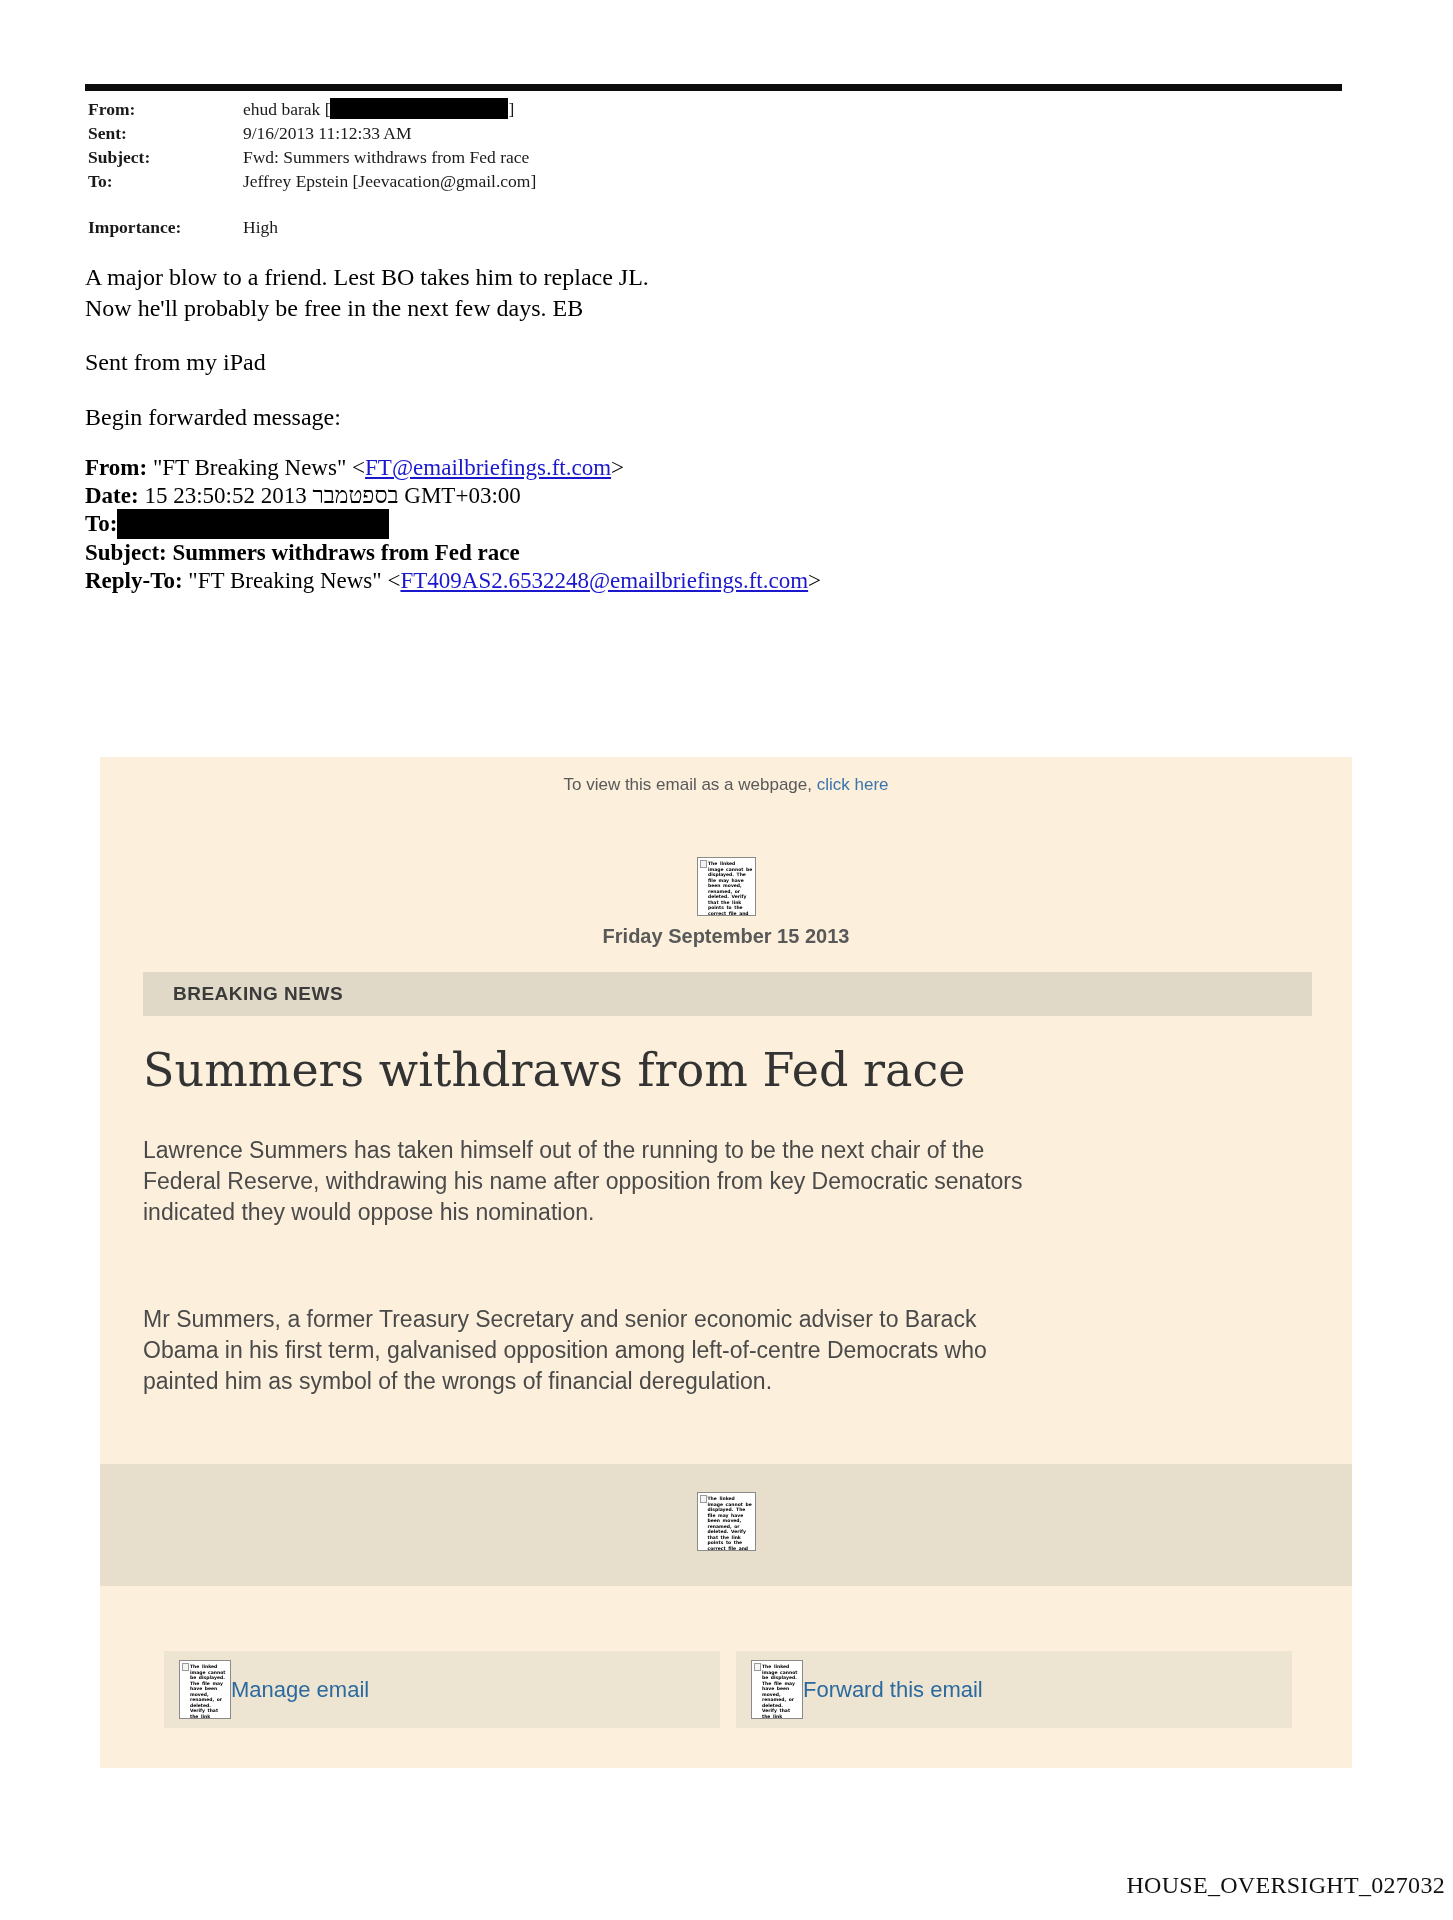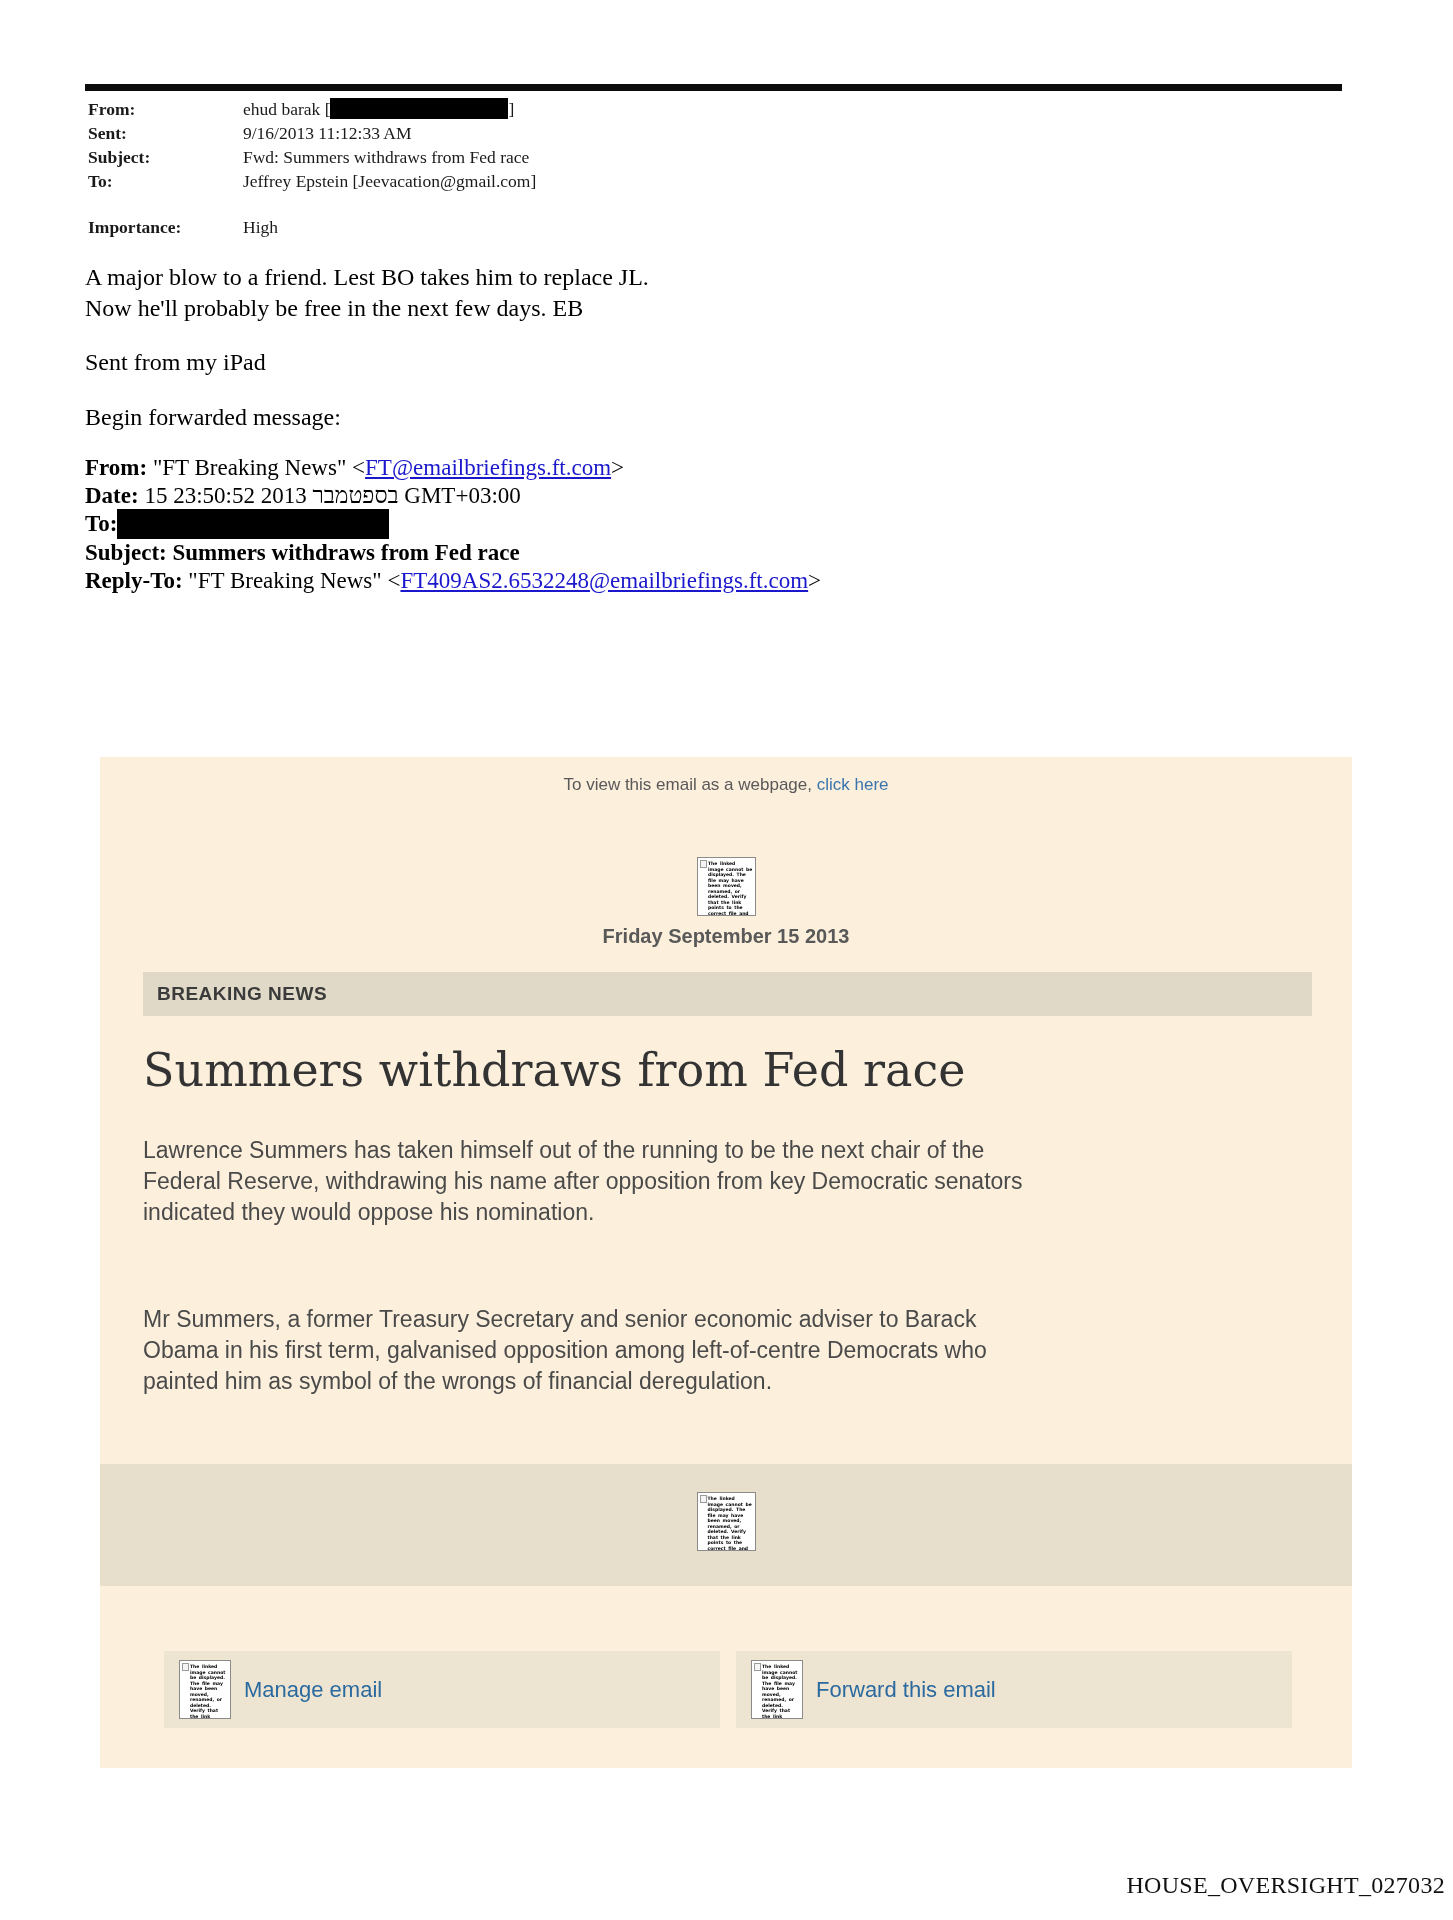--- a/index.html
+++ b/index.html
@@ -38,33 +38,33 @@
   .ph-alt{position:absolute;top:3px;left:10px;right:2px;font-size:4.5px;line-height:5.5px;
           font-weight:bold;color:#000;font-family:"DejaVu Sans",sans-serif;
           letter-spacing:0;word-spacing:1px;}
   .ph-top{position:absolute;top:100px;left:50%;margin-left:-29px;width:57px;height:57px;}
   .ph-mid{margin:28px auto 0 auto;width:57px;height:57px;}
   .ph-btn{width:50px;height:57px;flex:0 0 auto;}
 
   .ft-date{position:absolute;top:168px;left:0;width:100%;text-align:center;
            font-size:20px;font-weight:bold;color:#595959;}
   .bn-bar{position:absolute;top:215px;left:43px;width:1169px;height:44px;background:#E1D9C7;
-          line-height:44px;padding-left:14px;box-sizing:border-box;
+          line-height:44px;padding-left:30px;box-sizing:border-box;
           font-size:19px;font-weight:bold;color:#3b3b3b;letter-spacing:0.5px;}
   .headline{position:absolute;top:286px;left:43px;font-family:"DejaVu Serif",serif;
             font-size:46px;color:#333;}
   .ft-para{position:absolute;left:43px;width:905px;font-size:23px;line-height:31px;color:#4a4a4a;}
   .p1{top:378px;}
   .p2{top:547px;}
   .mid-band{position:absolute;top:707px;left:0;width:100%;height:122px;background:#E7DECC;}
   .btn-row{position:absolute;top:894px;left:64px;width:1128px;height:77px;
            display:flex;justify-content:space-between;}
   .btn-panel{width:556px;height:77px;background:#EEE4D2;display:flex;align-items:center;
              padding-left:15px;box-sizing:border-box;}
-  .btn-panel a{margin-left:13px;font-size:22px;color:#2B6A9F;text-decoration:none;cursor:pointer;}
+  .btn-panel a{font-size:22px;color:#2B6A9F;text-decoration:none;cursor:pointer;}
 
   .doc-footer{position:absolute;top:1872px;right:8px;font-size:24px;color:#111;
               font-family:Liberation Serif, serif;letter-spacing:0.3px;text-align:right;}
 </style>
 </head>
 <body>
 
 <div class="top-rule"></div>
 
 <div class="hdr">

